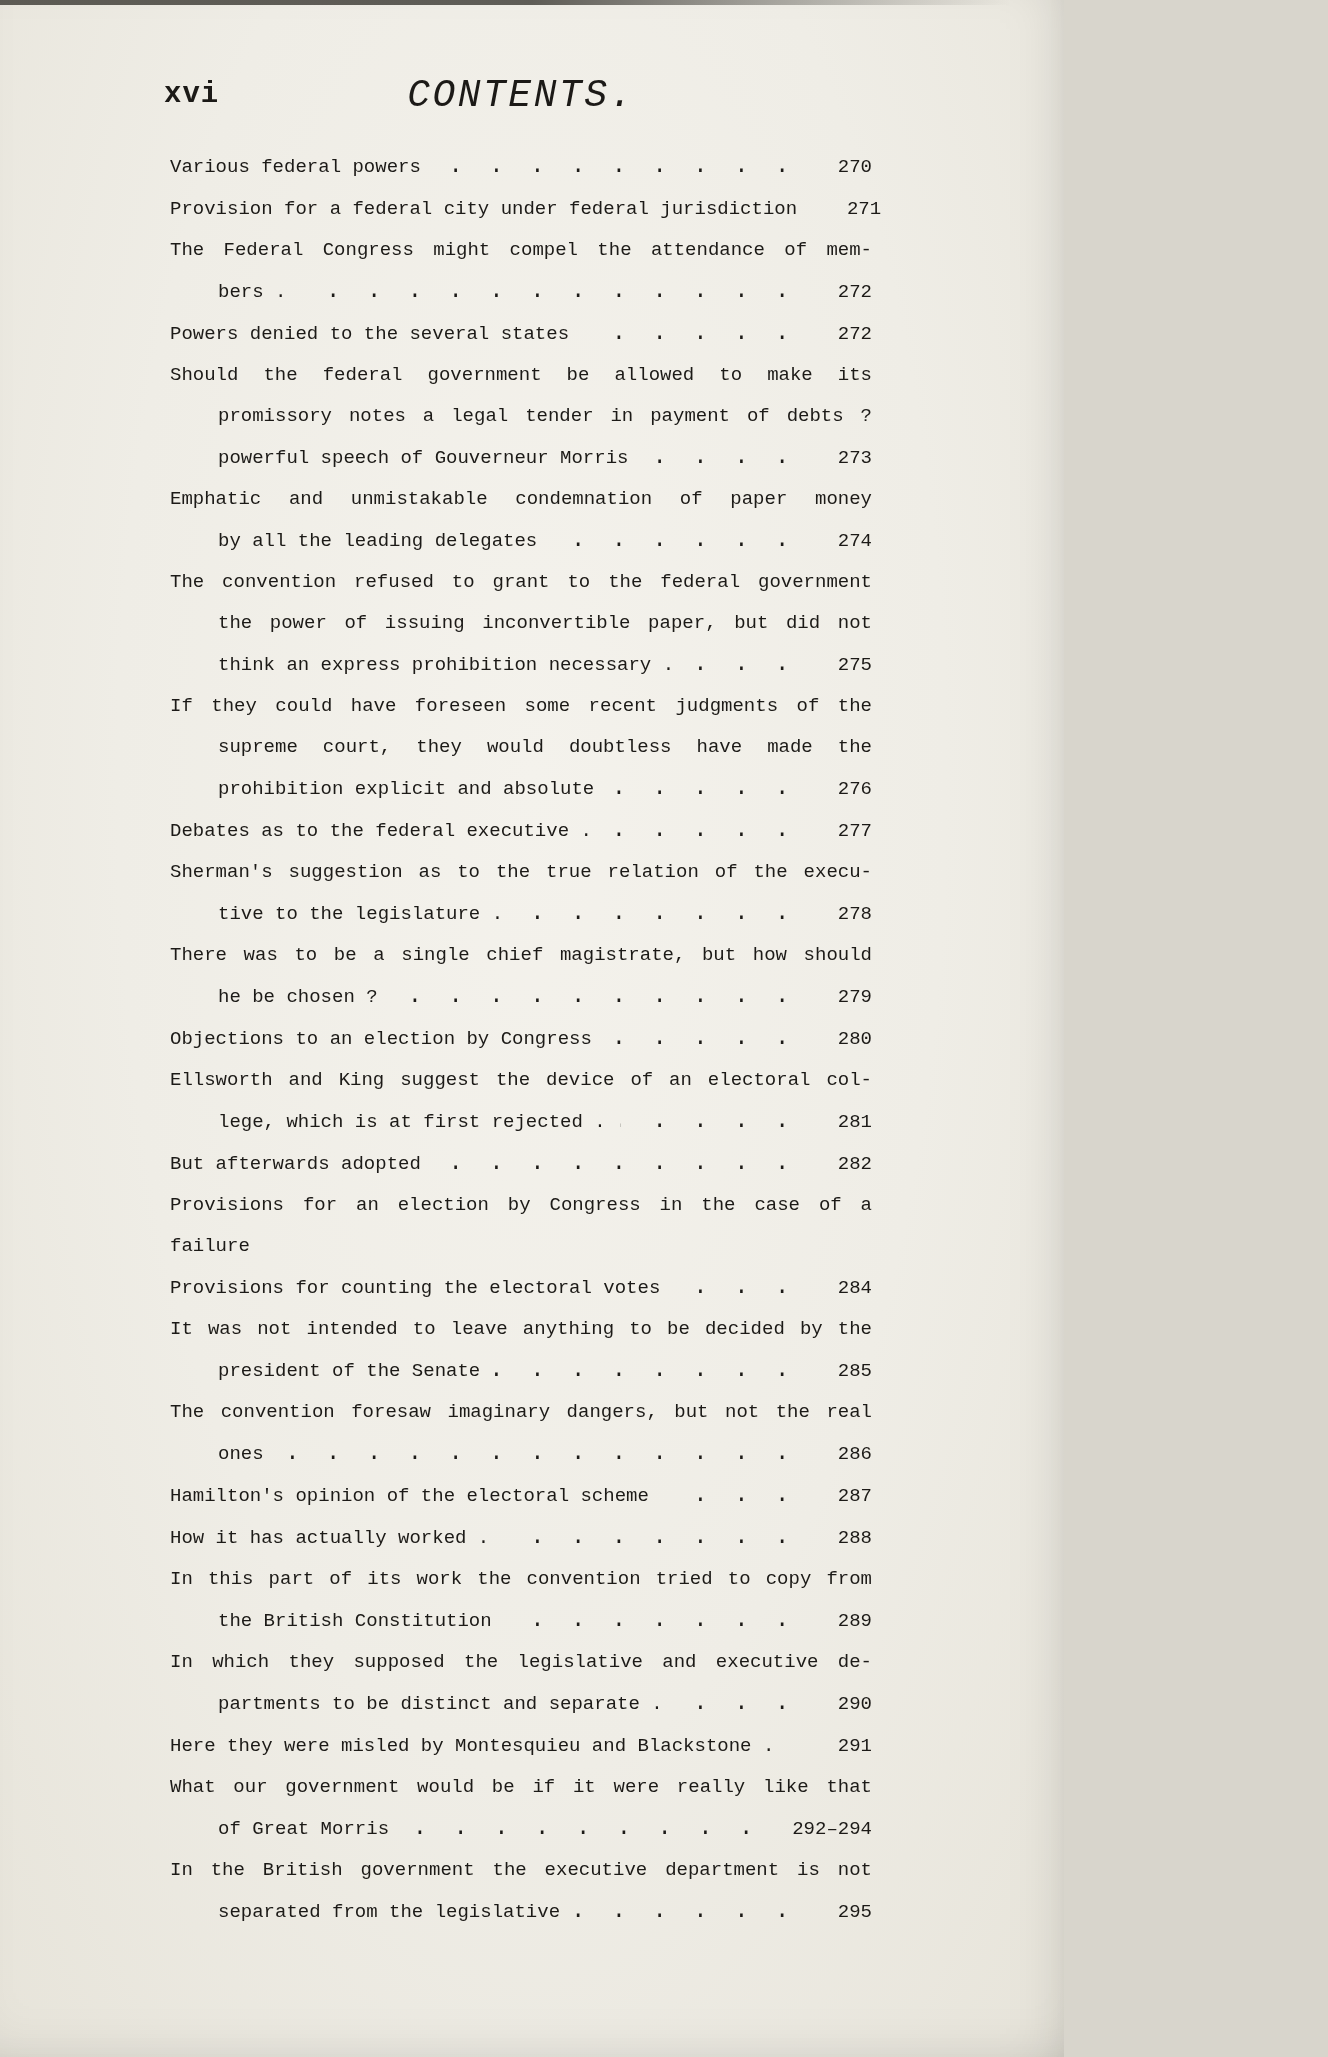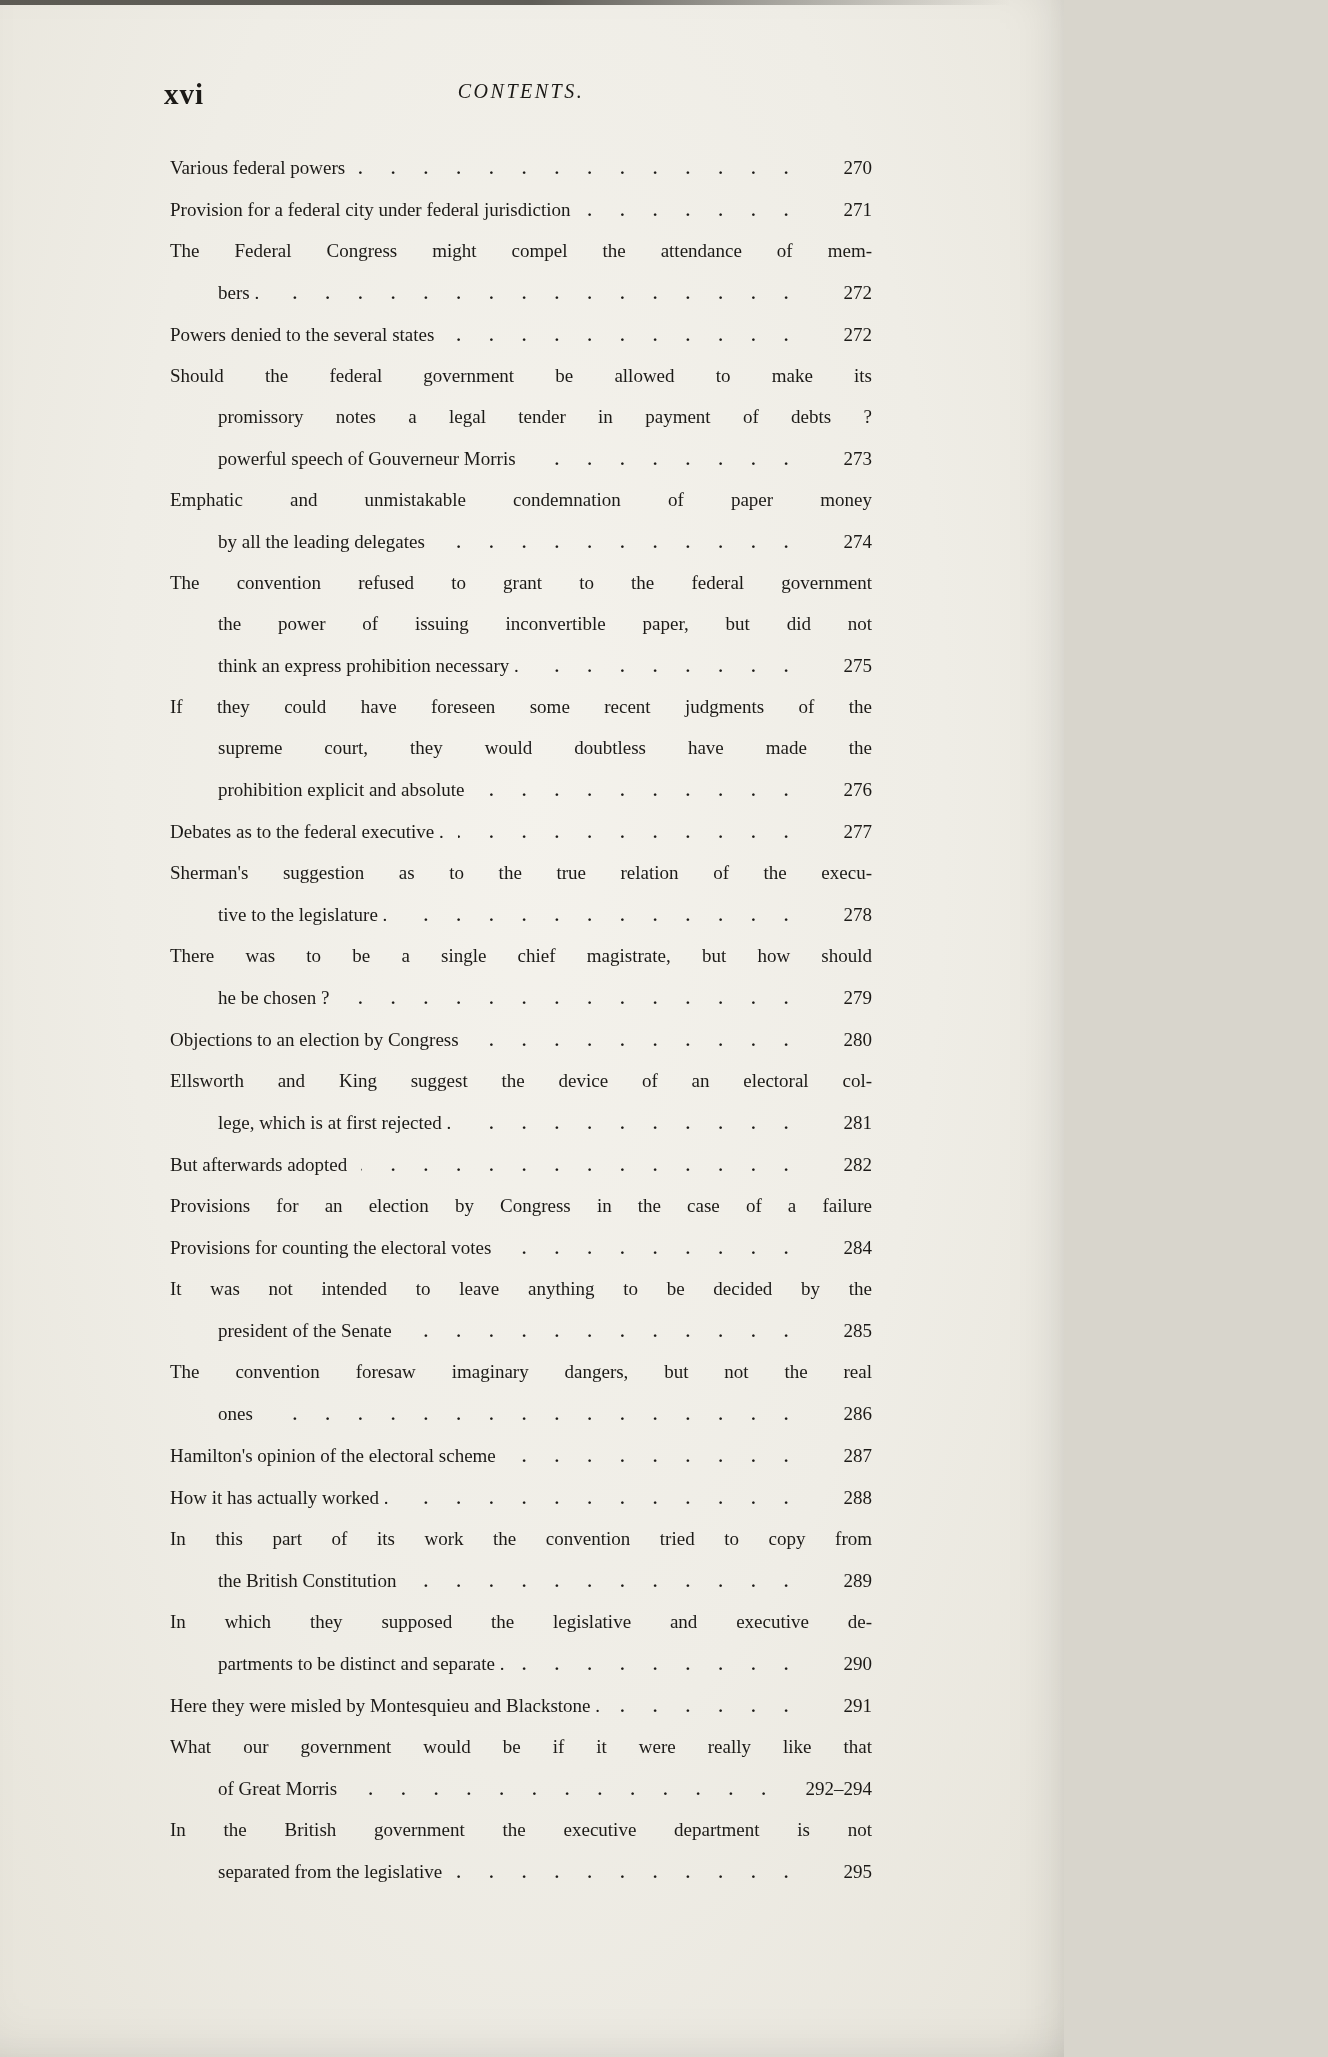--- a/index.html
+++ b/index.html
@@ -6,21 +6,21 @@
     margin: 0;
     padding: 0;
     background: #d8d5cc;
   }
   .page {
     position: relative;
     width: 1064px;
     height: 2057px;
     background: radial-gradient(ellipse at 50% 38%, #f4f2ec 0%, #efede6 55%, #e7e4da 100%);
     color: #1c1a17;
-    font-family: Liberation Serif, serif;
+    font-family: Liberation Mono, monospace;
     overflow: hidden;
     box-shadow: inset -35px 0 70px -55px rgba(0,0,0,0.25), inset 0 -35px 70px -55px rgba(0,0,0,0.18);
   }
   .scan-edge {
     position: absolute;
     top: 0; left: 0;
     width: 100%; height: 5px;
     background: linear-gradient(to right, #3a3832 0%, #3a3832 50%, rgba(58,56,50,0) 95%);
     opacity: 0.8;
   }
@@ -39,24 +39,24 @@
     position: absolute;
     left: -6px;
     top: 4px;
     font-weight: bold;
     font-size: 29px;
     letter-spacing: 1px;
   }
   .running-title {
     position: absolute;
     left: 50%;
-    top: 6px;
+    top: 0;
     transform: translateX(-50%);
     font-style: italic;
-    font-size: 20px;
+    font-size: 38px;
     letter-spacing: 2.5px;
   }
   .toc {
     font-size: 19px;
     line-height: 41px;
   }
   .line { }
   .line.just {
     text-align: justify;
     text-align-last: justify;

